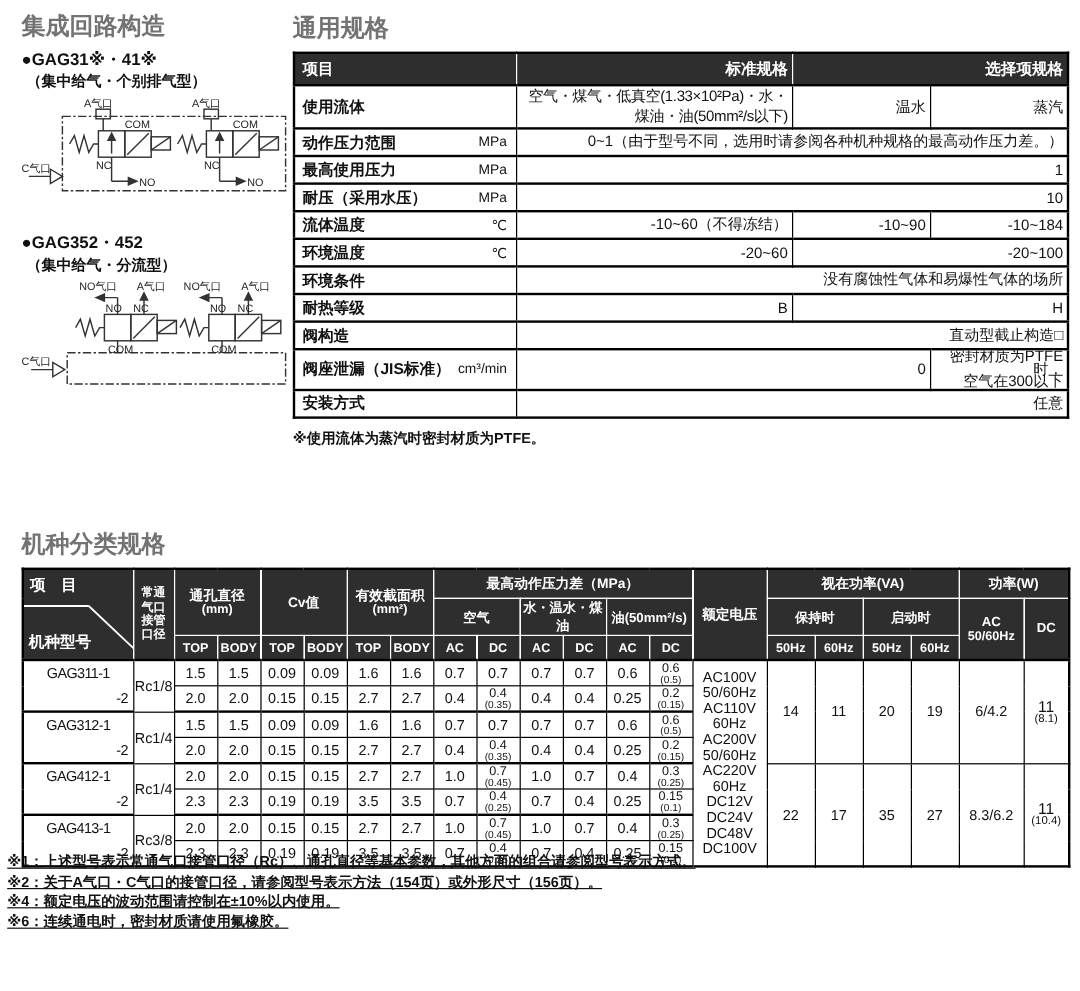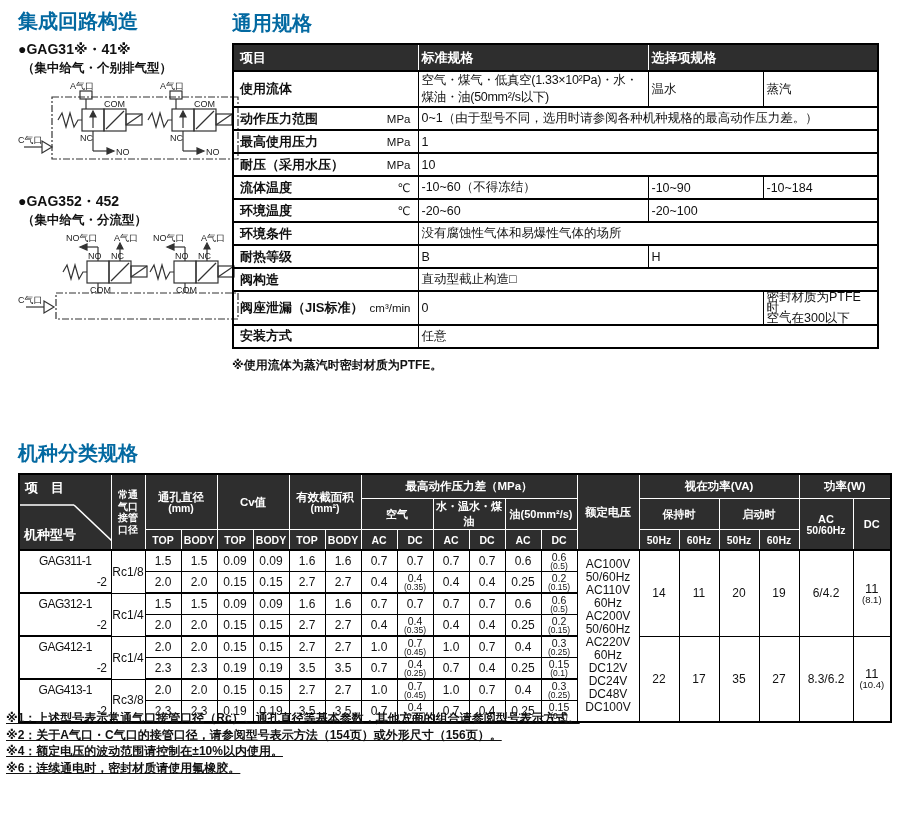--- a/index.html
+++ b/index.html
@@ -1,28 +1,28 @@
 <!DOCTYPE html>
 <html><head>
 <meta charset="utf-8">
 <style>
   html,body{margin:0;padding:0;background:#fff;}
   .page{position:relative;width:900px;height:826px;background:#ffffff;color:#111;
         font-family:"Liberation Sans","DejaVu Sans",sans-serif;overflow:hidden;}
-  h2.sec{font-size:20px;font-weight:bold;margin:0 0 6px 0;color:#0369a1;}
+  h2.sec{font-size:20px;font-weight:bold;margin:0 0 6px 0;color:#737373;}
   
   .circuit{position:absolute;left:18px;top:8px;width:228px;}
   .cmodel{font-size:14px;font-weight:bold;margin-top:2px;}
   .csub{font-size:12.5px;font-weight:bold;margin:1px 0 2px 4px;}
   svg text{font-family:"Liberation Sans","DejaVu Sans",sans-serif;fill:#222;}
   
-  .general{position:absolute;left:232px;top:10px;width:648px;}
+  .general{position:absolute;left:244px;top:10px;width:648px;}
   table.gtable{border-collapse:collapse;table-layout:fixed;width:645px;}
   table.gtable th,table.gtable td{border:1px solid #000;padding:0 3px;height:21px;
-      font-size:12.5px;text-align:left;overflow:hidden;}
+      font-size:12.5px;text-align:right;overflow:hidden;}
   table.gtable th{background:#2e2e2e;color:#fff;border:1px solid #fff;height:25px;
       font-size:13px;font-weight:bold;}
   table.gtable{border:2px solid #000;}
   table.gtable th{border-bottom:2px solid #000;}
   table.gtable th.hleft{text-align:left;padding-left:6px;}
   table.gtable tr td{border-top-width:2px;}
   td.item{text-align:left;}
   .itemflex{display:flex;justify-content:space-between;align-items:center;}
   .il{font-weight:bold;font-size:13px;padding-left:3px;white-space:nowrap;}
   .iu{font-size:11.5px;padding-right:4px;white-space:nowrap;}

